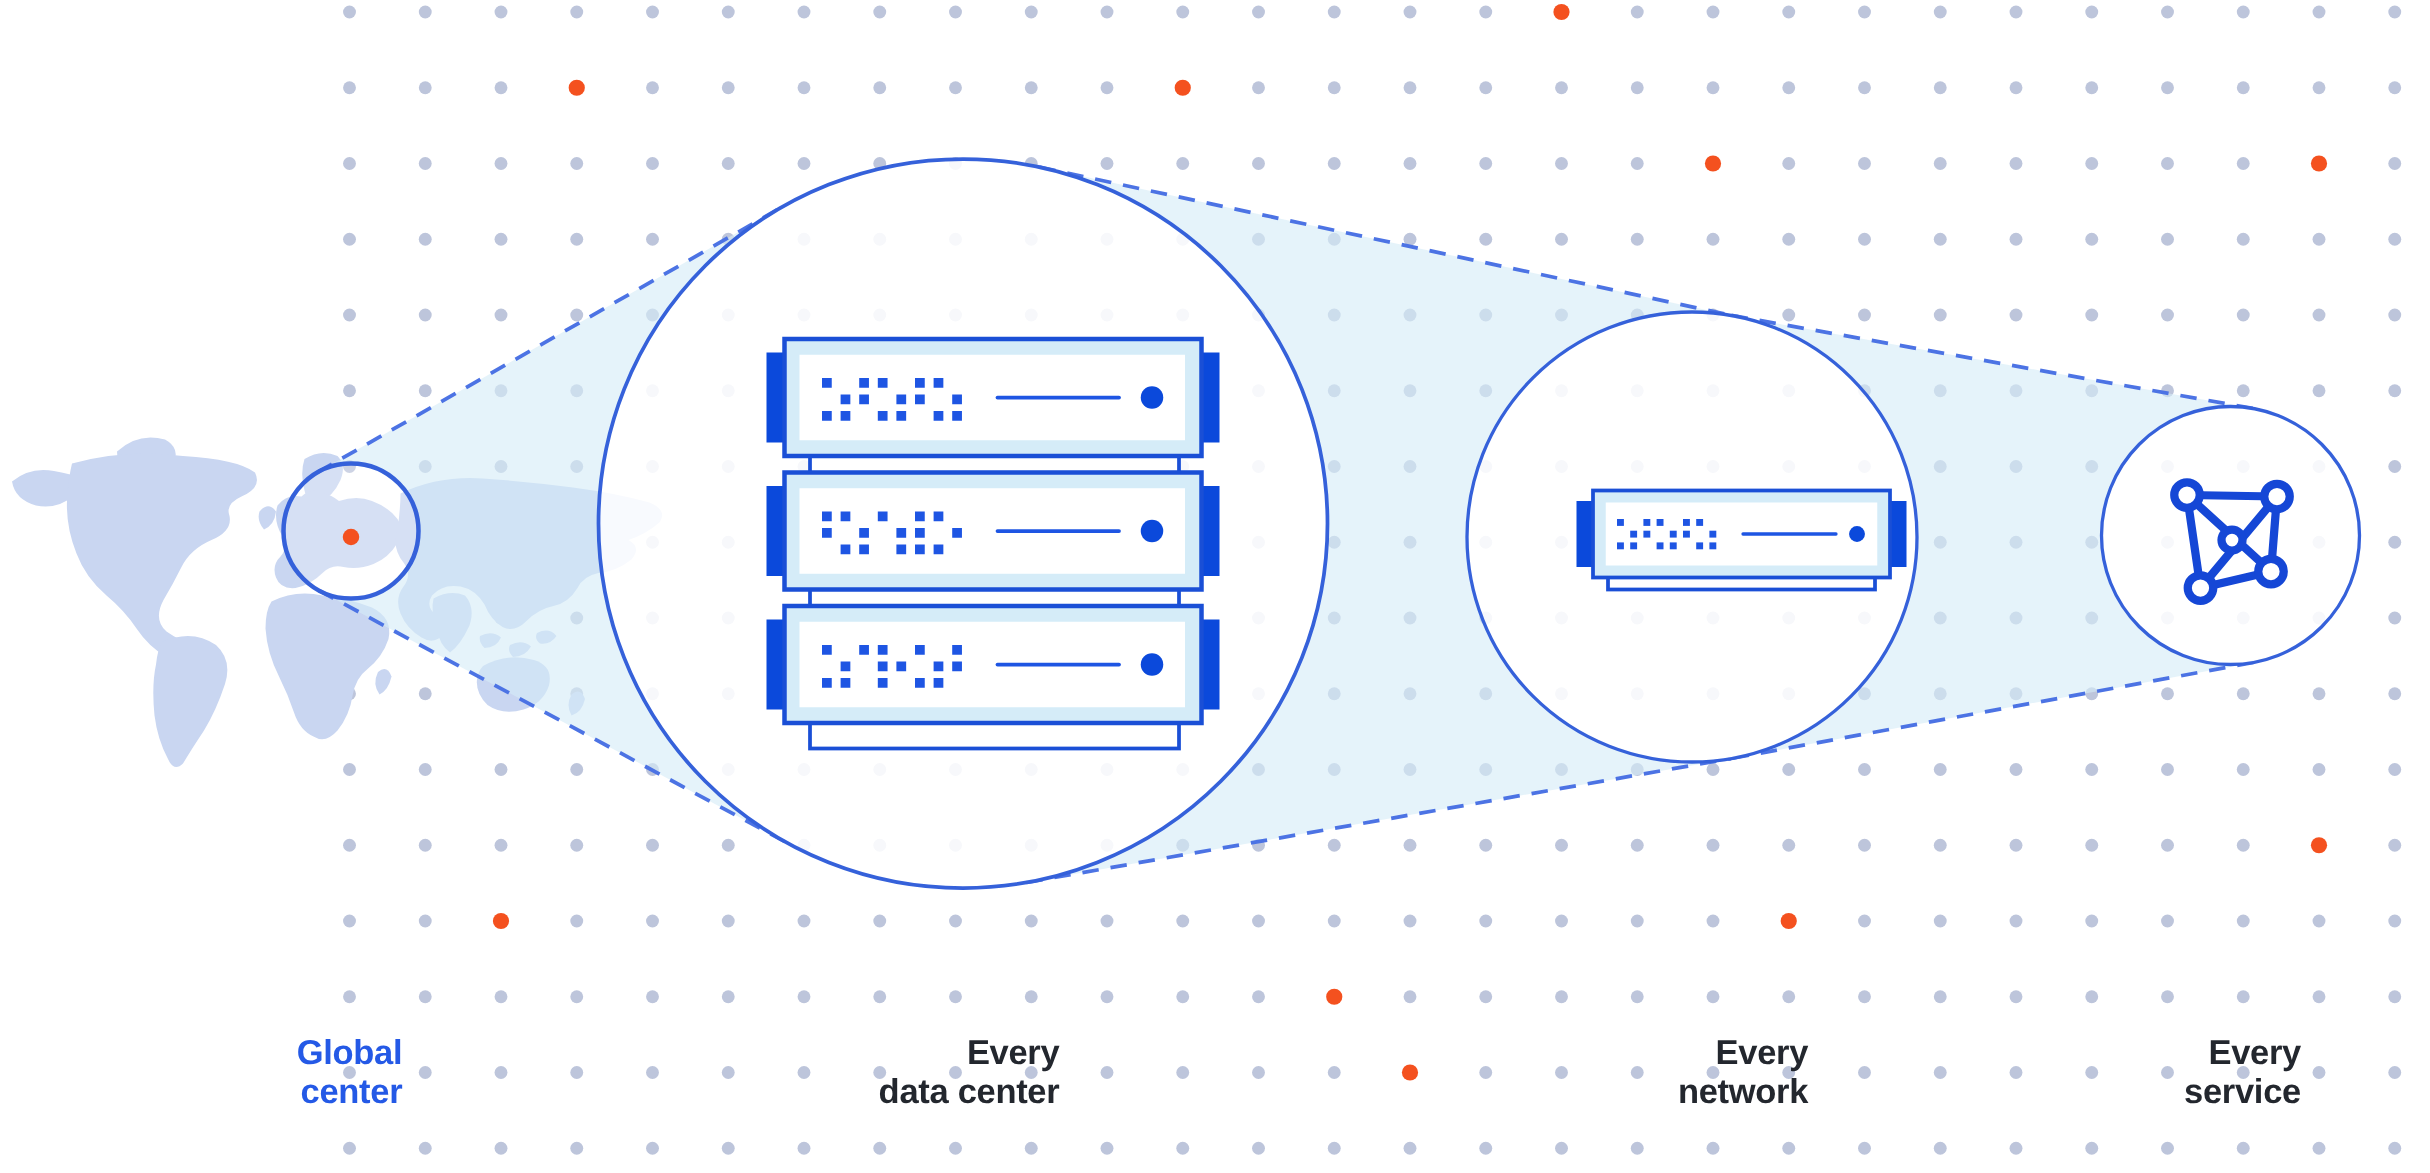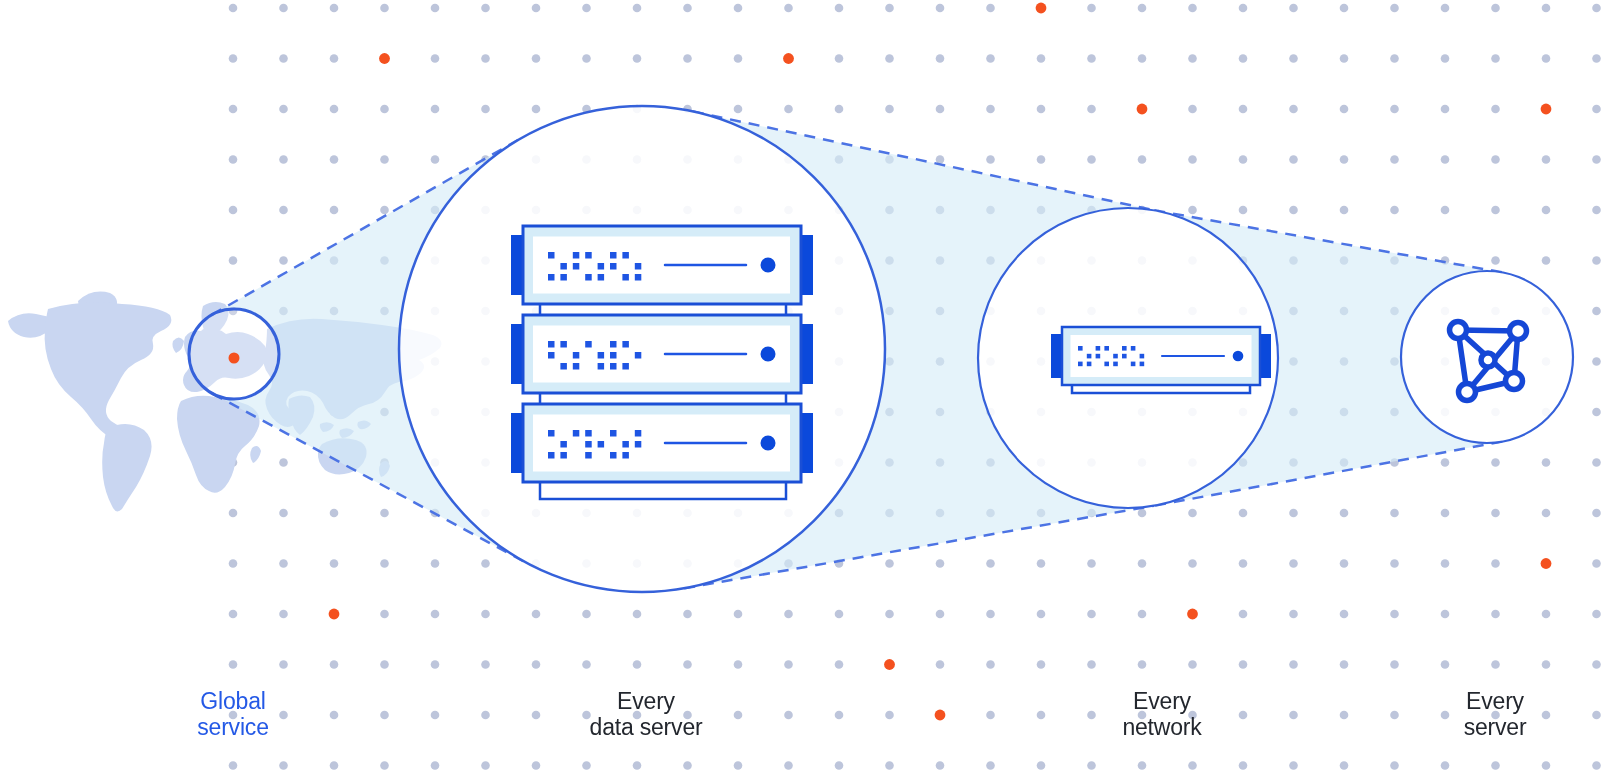--- a/index.html
+++ b/index.html
@@ -31,21 +31,21 @@
   .server .pat rect{fill:var(--pattern-blue);}
   .sline{stroke:var(--pattern-blue);stroke-linecap:round;}
   .sdot{fill:var(--server-tab);}
 
   
   .mesh line{stroke:var(--icon-blue);stroke-width:5.5;stroke-linecap:round;}
   .mesh circle{fill:#ffffff;stroke:var(--icon-blue);stroke-width:5.5;}
 
   
   .stage-label{position:absolute;top:688px;transform:translateX(-50%);
-    text-align:center;font-size:23px;line-height:26px;font-weight:400;
+    text-align:right;font-size:23px;line-height:26px;font-weight:700;
     color:var(--label-dark);letter-spacing:-0.2px;white-space:nowrap;}
   .stage-label.accent{color:var(--accent-blue);}
   .stage-label span{display:block;}
 </style>
 </head>
 <body>
 
 <div id="canvas">
   <svg id="scene" viewBox="0 0 1620 782" xmlns="http://www.w3.org/2000/svg">
 
@@ -669,27 +669,27 @@
         <circle cx="1518" cy="331" r="8.5"></circle>
         <circle cx="1514" cy="381" r="8.5"></circle>
         <circle cx="1467" cy="392" r="8.5"></circle>
         <circle cx="1488" cy="360" r="7"></circle>
       </g>
     </g>
   </svg>
 
   <div class="stage-label accent" style="left:233px">
     <span>Global</span>
-    <span>service</span>
+    <span>center</span>
   </div>
   <div class="stage-label" style="left:646px">
     <span>Every</span>
-    <span>data server</span>
+    <span>data center</span>
   </div>
   <div class="stage-label" style="left:1162px">
     <span>Every</span>
     <span>network</span>
   </div>
   <div class="stage-label" style="left:1495px">
     <span>Every</span>
-    <span>server</span>
+    <span>service</span>
   </div>
 </div>
 
 </body></html>

